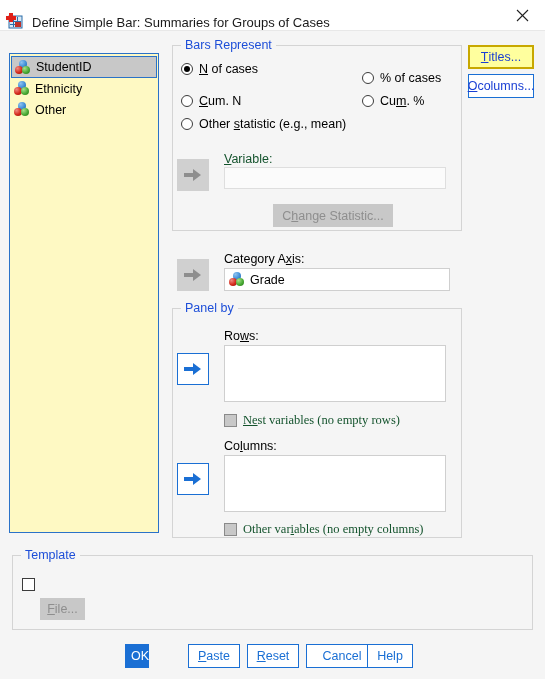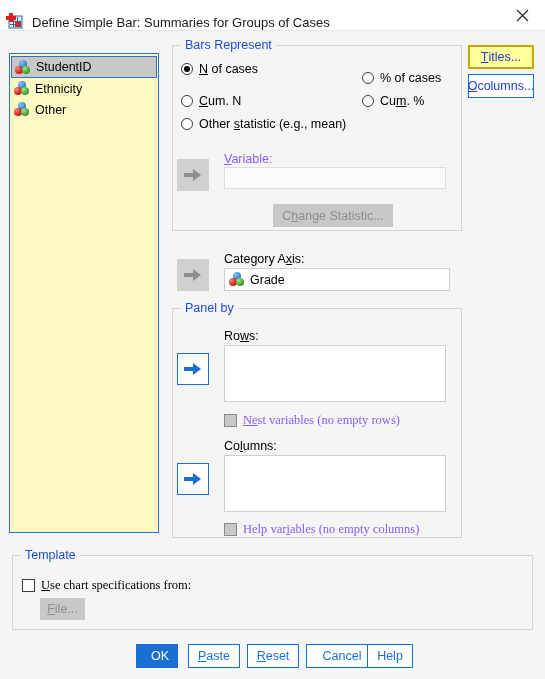--- a/index.html
+++ b/index.html
@@ -163,21 +163,21 @@
     border: 1px solid #3c3c3c;
     background: #fff;
     box-sizing: border-box;
     flex: none;
     margin-right: 6px;
   }
   .cbox.disabled {
     background: #c8c8c8;
     border-color: #8a8a8a;
   }
-  .dis-text { color: #8b5cf6; }
+  .dis-text { color: #14532d; }
 
   
   .lbl {
     position: absolute;
     white-space: nowrap;
     font-size: 12.5px;
   }
   .field {
     position: absolute;
     background: #ffffff;
@@ -376,45 +376,44 @@
 <div class="arrow-btn enabled" style="left:177px; top:463px;">
   <svg width="18" height="14" viewBox="0 0 18 14">
     <path d="M0 5 L9 5 L9 1 L17 7 L9 13 L9 9 L0 9 Z" fill="#1a6fd4"></path>
   </svg>
 </div>
 <div class="field multiline" style="left:224px; top:455px; width:222px; height:57px;">
     <span></span>
   </div>
 <div class="cb-row" style="left:224px; top:522px;">
   <span class="cbox disabled"></span>
-  <span class="dis-text"><span>Help var</span><u>i</u><span>ables (no empty columns)</span></span>
+  <span class="dis-text"><span>Other var</span><u>i</u><span>ables (no empty columns)</span></span>
 </div>
 
 <div class="pbtn hover-yellow" style="left:468px; top:45px; width:66px; height:24px;">
     <u>T</u>
     <span>itles...</span>
   </div>
 <div class="pbtn focus-blue" style="left:468px; top:74px; width:66px; height:24px;">
     <u>O</u>
     <span>columns...</span>
   </div>
 
 <div class="groupbox" id="template-group">
   <span class="group-title">Template</span>
 </div>
 <div class="cb-row" style="left:22px; top:578px;">
   <span class="cbox"></span>
-  <span><u>U</u><span>se chart specifications from:</span></span>
 </div>
 <div class="pbtn greybtn" style="left:40px; top:598px; width:45px; height:22px;">
     <u>F</u>
     <span>ile...</span>
   </div>
 
-<div class="pbtn primary" style="left:136px; top:644px; width:42px; height:24px;padding-left:6px;">
+<div class="pbtn primary" style="left:125px; top:644px; width:24px; height:24px;padding-left:6px;">
     <span>OK</span>
   </div>
 <div class="pbtn outline" style="left:188px; top:644px; width:52px; height:24px;">
     <u>P</u>
     <span>aste</span>
   </div>
 <div class="pbtn outline" style="left:247px; top:644px; width:52px; height:24px;">
     <u>R</u>
     <span>eset</span>
   </div>

